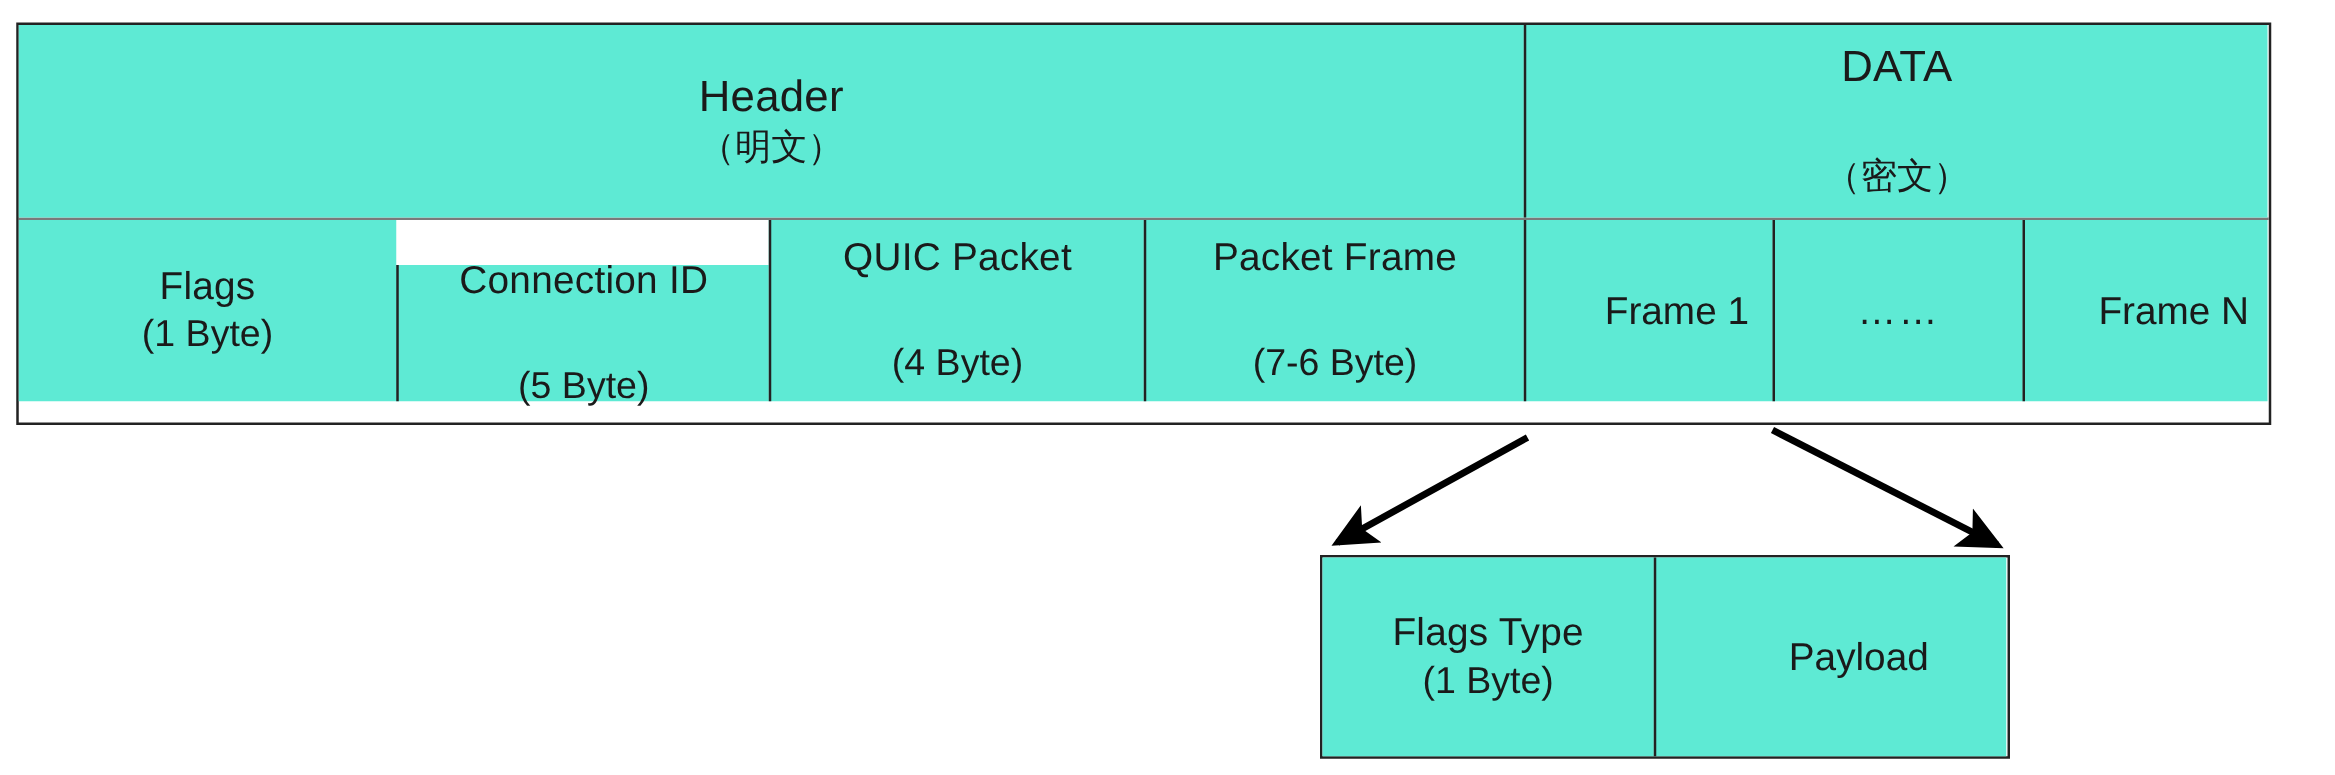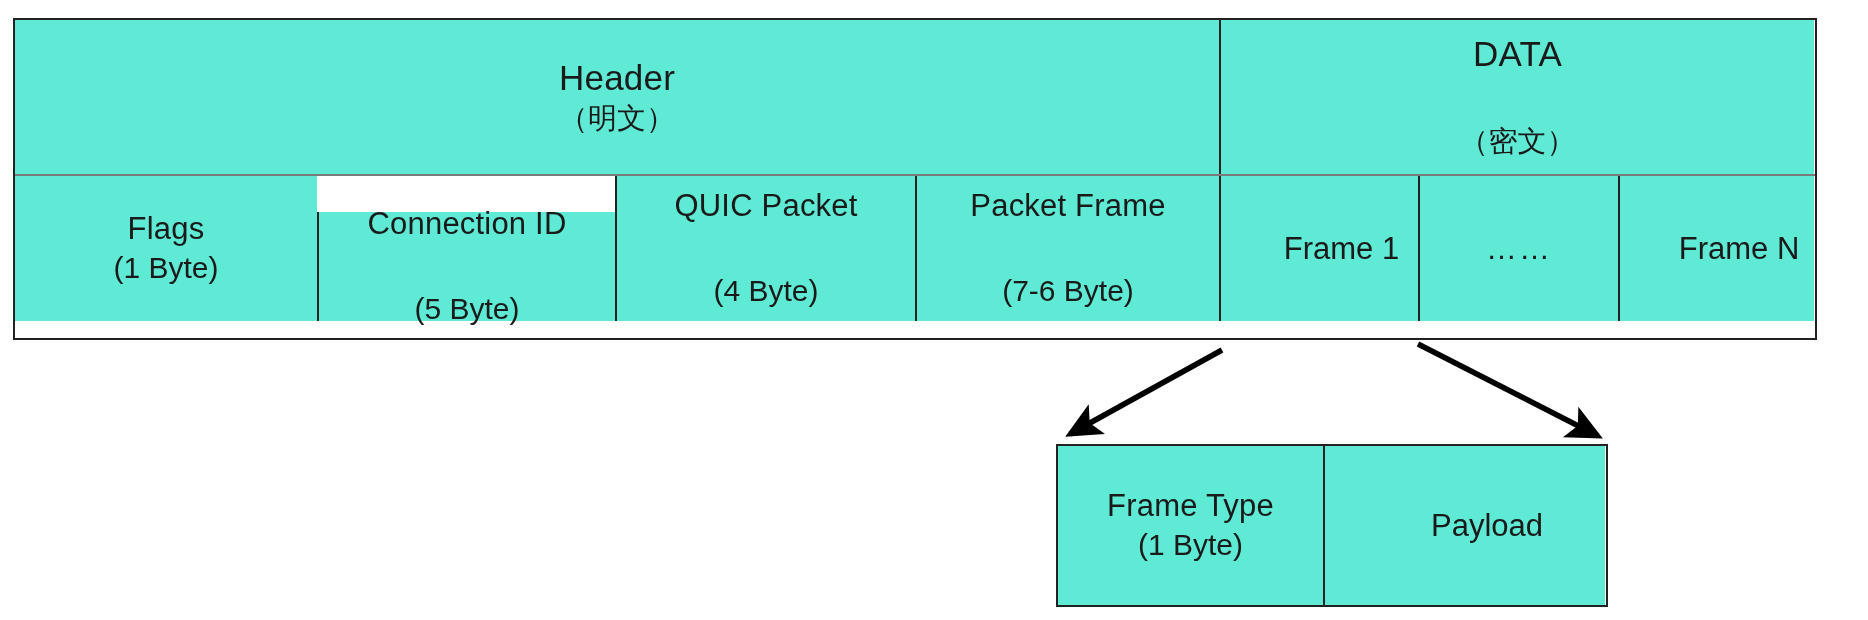--- a/index.html
+++ b/index.html
@@ -187,21 +187,21 @@
       <marker id="arrowhead" markerWidth="7" markerHeight="7" refX="5.6" refY="3.3" orient="auto" markerUnits="strokeWidth">
         <path d="M0,0.2 L6.6,3.3 L0,6.4 L1.5,3.3 Z" fill="#000000"></path>
       </marker>
     </defs>
     <line x1="1222" y1="350" x2="1070" y2="434" stroke="#000000" stroke-width="5.5" marker-end="url(#arrowhead)"></line>
     <line x1="1418" y1="344" x2="1598" y2="436" stroke="#000000" stroke-width="5.5" marker-end="url(#arrowhead)"></line>
   </svg>
 
   <div class="frame-box">
     <div class="cell ft">
-      <div class="cell-title small">Frame Type</div>
+      <div class="cell-title small">Flags Type</div>
       <div class="cell-sub small">(1 Byte)</div>
     </div>
     <div class="cell pl">
       <div class="cell-single">Payload</div>
     </div>
   </div>
 
 </div>
 
 </body></html>

